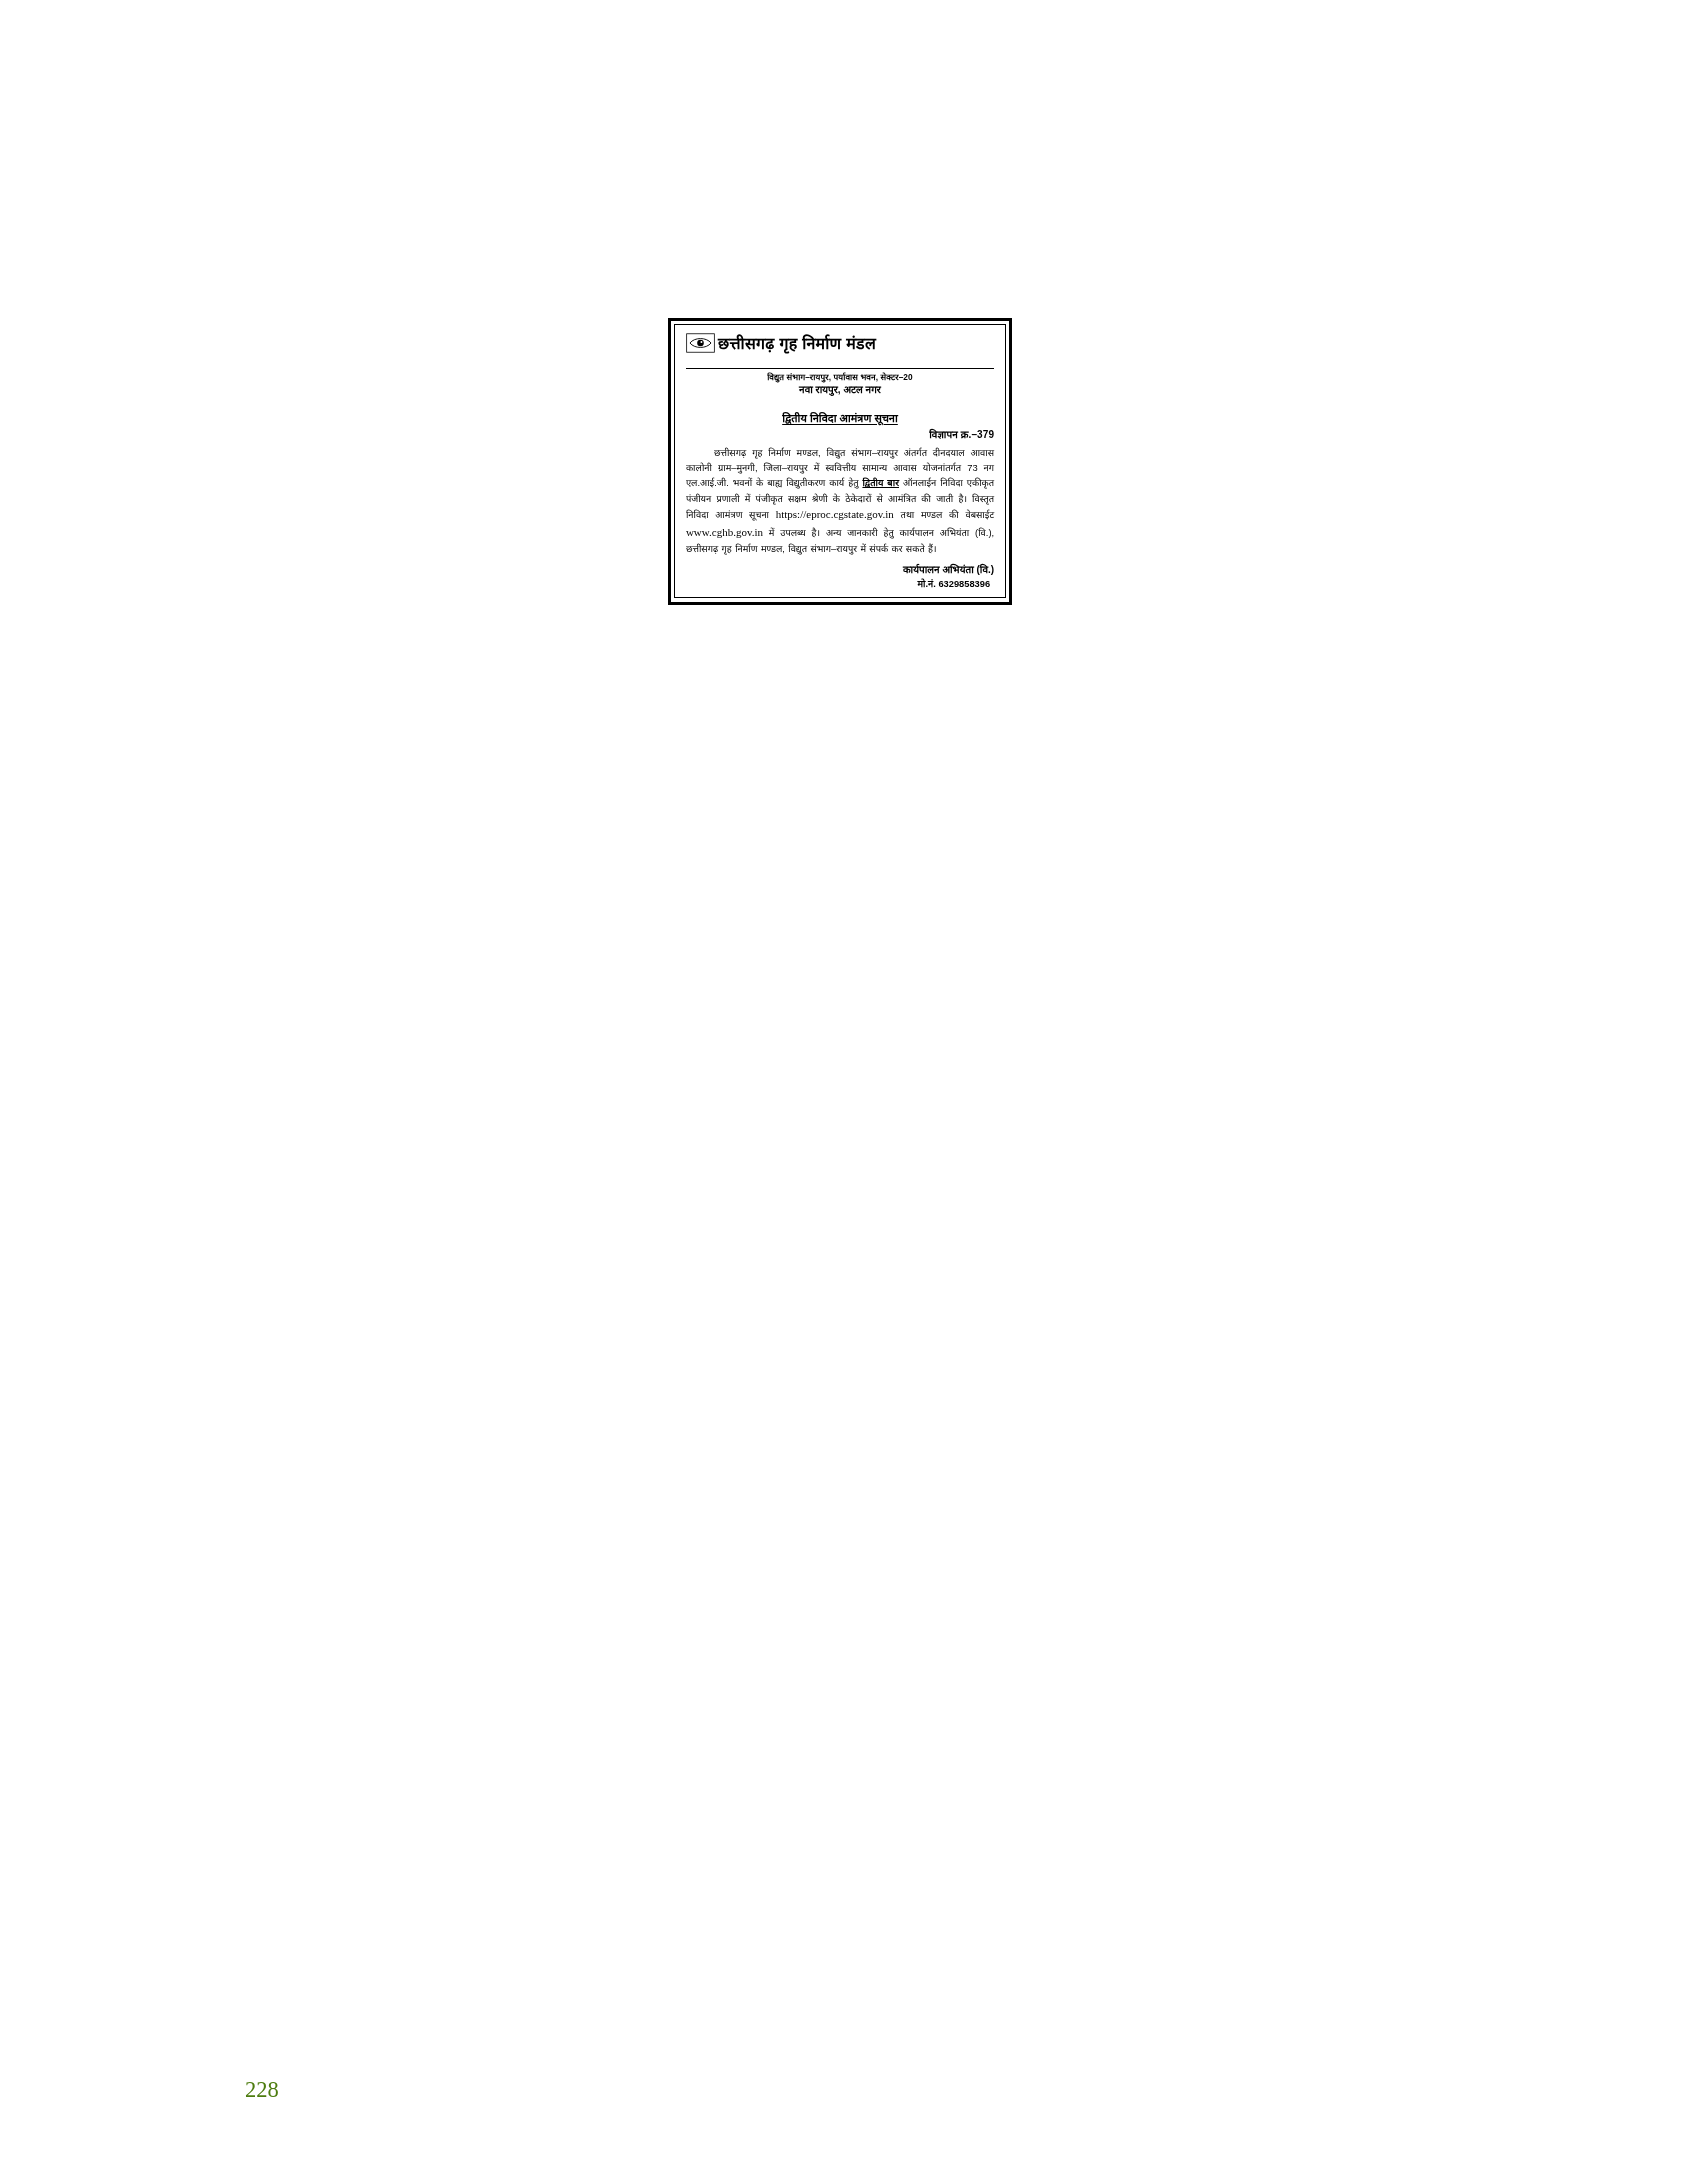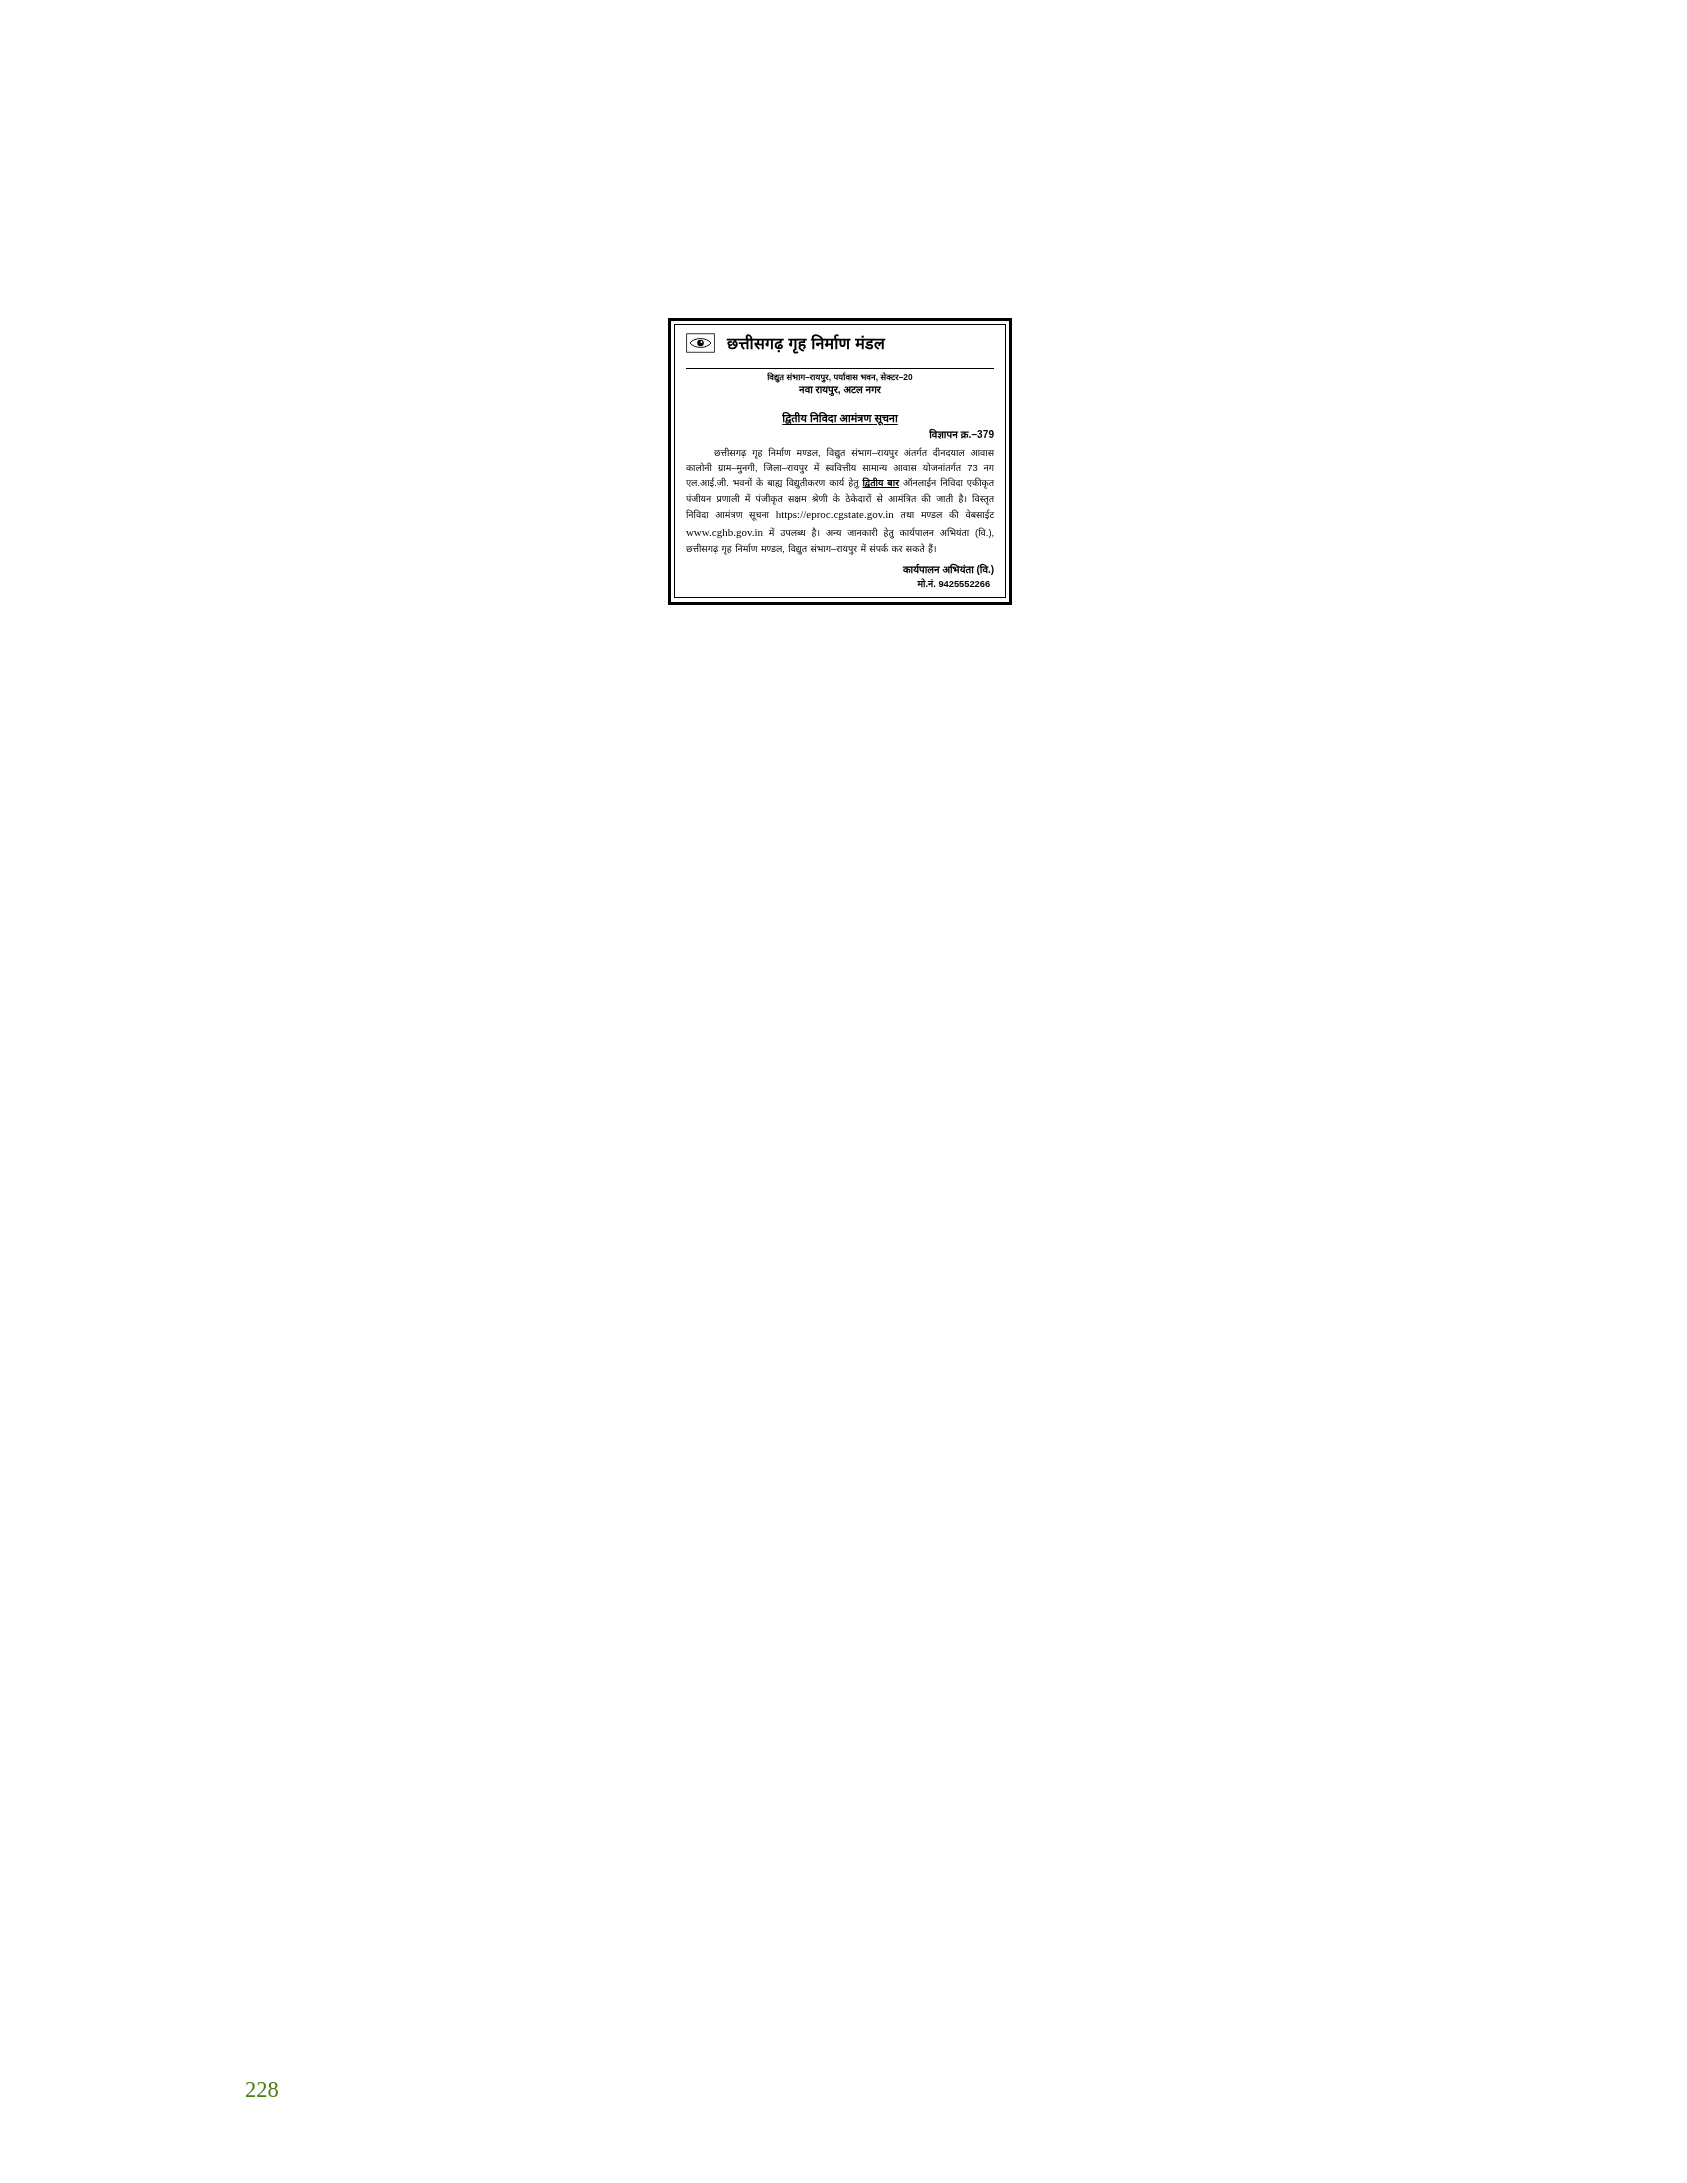--- a/index.html
+++ b/index.html
@@ -31,21 +31,21 @@
     border: 1.3px solid #000000;
     padding: 8px 10.6px 6.6px 10.6px;
     background: #ffffff;
   }
 
   
   .ad-header {
     display: flex;
     align-items: center;
     justify-content: flex-start;
-    gap: 12px;
+    gap: 3px;
     margin-bottom: 15px;
   }
   .logo {
     width: 29px;
     height: 20px;
     flex: 0 0 auto;
     position: relative;
   }
   .logo svg { display: block; }
   .org-name {
@@ -168,20 +168,20 @@
 
       <div class="ad-title">द्वितीय निविदा आमंत्रण सूचना</div>
 
       <div class="ad-refno">विज्ञापन क्र.–379</div>
 
       <div class="ad-body">
         <span class="indent">छत्तीसगढ़ गृह निर्माण मण्डल, विद्युत संभाग–रायपुर अंतर्गत दीनदयाल आवास कालोनी ग्राम–मुनगी, जिला–रायपुर में स्ववित्तीय सामान्य आवास योजनांतर्गत 73 नग एल.आई.जी. भवनों के बाह्य विद्युतीकरण कार्य हेतु </span><span class="bold-ul">द्वितीय बार</span><span> ऑनलाईन निविदा एकीकृत पंजीयन प्रणाली में पंजीकृत सक्षम श्रेणी के ठेकेदारों से आमंत्रित की जाती है। विस्तृत निविदा आमंत्रण सूचना </span><span class="url">https://eproc.cgstate.gov.in</span><span> तथा मण्डल की वेबसाईट </span><span class="url">www.cghb.gov.in</span><span> में उपलब्ध है। अन्य जानकारी हेतु कार्यपालन अभियंता (वि.), छत्तीसगढ़ गृह निर्माण मण्डल, विद्युत संभाग–रायपुर में संपर्क कर सकते हैं।</span>
       </div>
 
       <div class="ad-sign">कार्यपालन अभियंता (वि.)</div>
-      <div class="ad-phone">मो.नं. 9425552266</div>
+      <div class="ad-phone">मो.नं. 6329858396</div>
 
     </div>
   </div>
 </div>
 
 <div class="page-number">228</div>
 
 
 </body></html>

